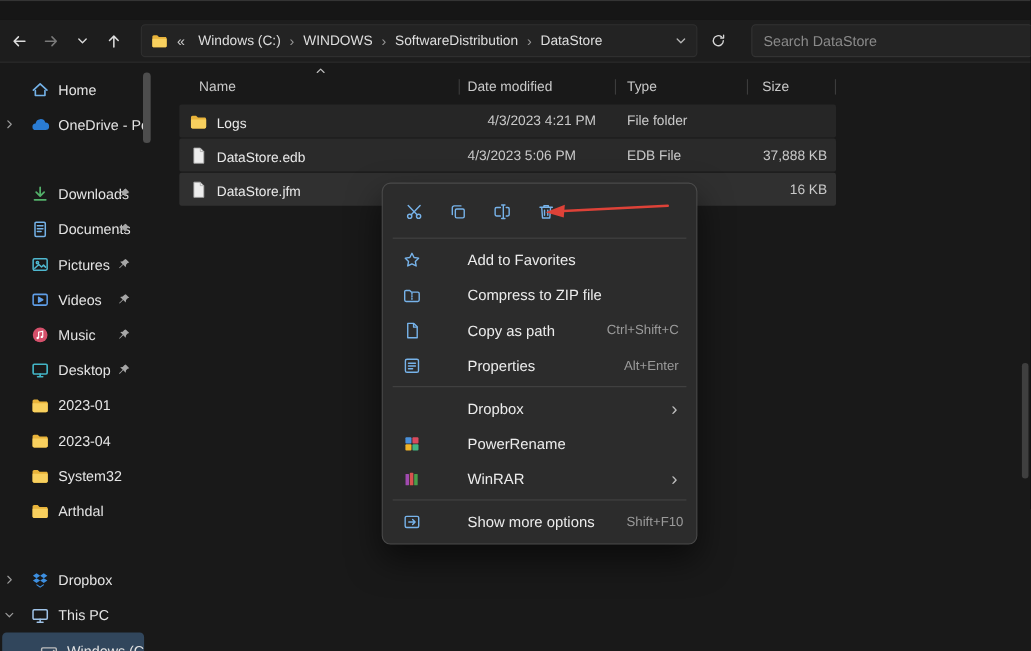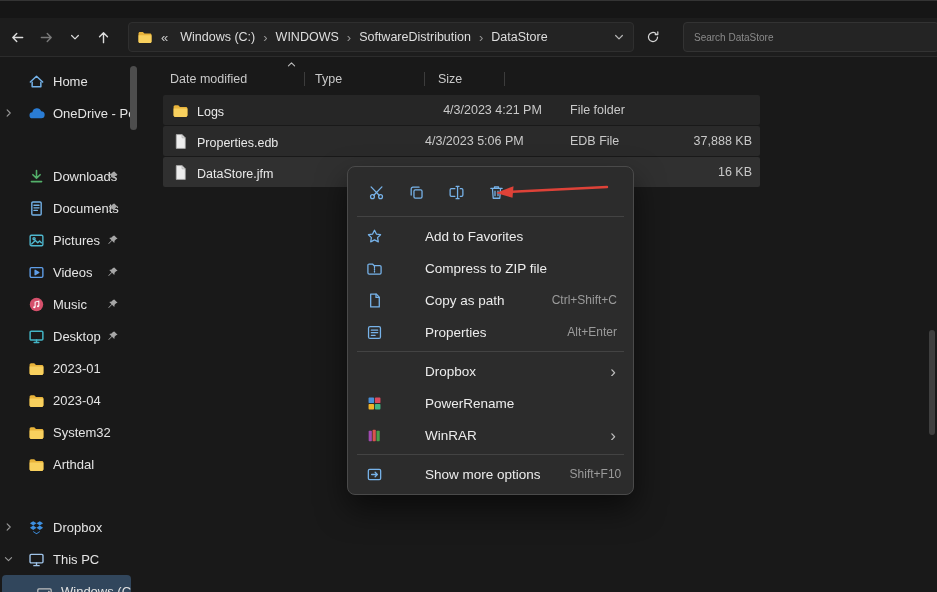--- a/index.html
+++ b/index.html
@@ -21,21 +21,21 @@
   #addressbar{position:absolute;left:128px;top:4px;width:506px;height:30px;background:#232323;border:1px solid #2f2f2f;border-radius:4px;display:flex;align-items:center;padding:0 8px;}
   .ab-icon{width:16px;height:16px;display:inline-flex;flex:none;}
   .ab-overflow{color:#c9c9c9;font-size:13px;padding:0 7px 0 8px;}
   #crumbs{display:flex;align-items:center;overflow:hidden;white-space:nowrap;}
   .crumb{font-size:12.5px;color:#dedede;padding:3px 5px;border-radius:3px;cursor:default;}
   .crumb-sep{color:#969696;font-size:13px;padding:0 3px;}
   .ab-dd{margin-left:auto;width:12px;height:12px;color:#b5b5b5;display:inline-flex;}
   #btn-refresh{position:absolute;left:640px;top:5px;width:26px;height:28px;background:transparent;border:none;color:#d6d6d6;display:flex;align-items:center;justify-content:center;border-radius:4px;cursor:pointer;}
   #btn-refresh .ic{width:14px;height:14px;}
   #searchbox{position:absolute;left:683px;top:4px;width:256px;height:30px;background:#242424;border:1px solid #333;border-radius:4px;display:flex;align-items:center;padding:0 10px;}
-  #searchbox input{width:100%;background:transparent;border:none;outline:none;color:#d6d6d6;font-size:10px;}
+  #searchbox input{width:100%;background:transparent;border:none;outline:none;color:#d6d6d6;font-size:13px;}
   #searchbox input::placeholder{color:#8a8a8a;}
 
   
   #sidebar{position:absolute;left:0;top:57px;width:145px;bottom:0;}
   #side-groups{position:absolute;left:0;top:8px;right:14px;}
   .side-group{margin-bottom:31px;}
   .side-item{position:relative;height:32px;display:flex;align-items:center;padding-left:26px;margin-left:2px;border-radius:4px;cursor:pointer;}
   .side-item .ic{width:17px;height:17px;margin-right:8px;flex:none;display:inline-flex;}
   .side-label{font-size:13px;color:#e4e4e4;white-space:nowrap;overflow:hidden;}
   .expander{position:absolute;left:1px;top:50%;transform:translateY(-50%);width:11px;height:11px;color:#9a9a9a;display:inline-flex;}
@@ -357,20 +357,23 @@
       </div>
   </div>
 
   <div id="main">
     <div id="colheads">
       <span id="sort-caret" class="ic">
           <svg viewBox="0 0 16 16" fill="none" stroke="currentColor" stroke-linecap="round" stroke-linejoin="round" stroke-width="1.6">
             <path d="M3.5 10 8 5.5 12.5 10"></path>
           </svg>
         </span>
+    <div class="hcell c0" style="width: 255px;">
+          <span>Name</span>
+        </div>
         <div class="hcell c1" style="width: 142px;">
           <span>Date modified</span>
         </div>
         <div class="hcell c2" style="width: 120px;">
           <span>Type</span>
         </div>
         <div class="hcell c3" style="width: 80px;">
           <span>Size</span>
         </div>
       </div>
@@ -390,21 +393,21 @@
           <div class="cell size" style="width: 80px;"></div>
         </div>
         <div class="frow r1">
           <div class="cell name" style="width: 255px;">
             <span class="ic">
               <svg viewBox="0 0 16 16">
                 <path d="M4 1.5h5.5L12.5 4.5V14.5H4z" fill="#ededed" stroke="#a9a9a9" stroke-width=".7"></path>
                 <path d="M9.5 1.5v3h3" fill="none" stroke="#a9a9a9" stroke-width=".7"></path>
               </svg>
             </span>
-            <span class="fname">Properties.edb</span>
+            <span class="fname">DataStore.edb</span>
           </div>
           <div class="cell c1" style="width: 142px;">4/3/2023 5:06 PM</div>
           <div class="cell" style="width: 120px;">EDB File</div>
           <div class="cell size" style="width: 80px;">37,888 KB</div>
         </div>
         <div class="frow r2 selected">
           <div class="cell name" style="width: 255px;">
             <span class="ic">
               <svg viewBox="0 0 16 16">
                 <path d="M4 1.5h5.5L12.5 4.5V14.5H4z" fill="#ededed" stroke="#a9a9a9" stroke-width=".7"></path>

